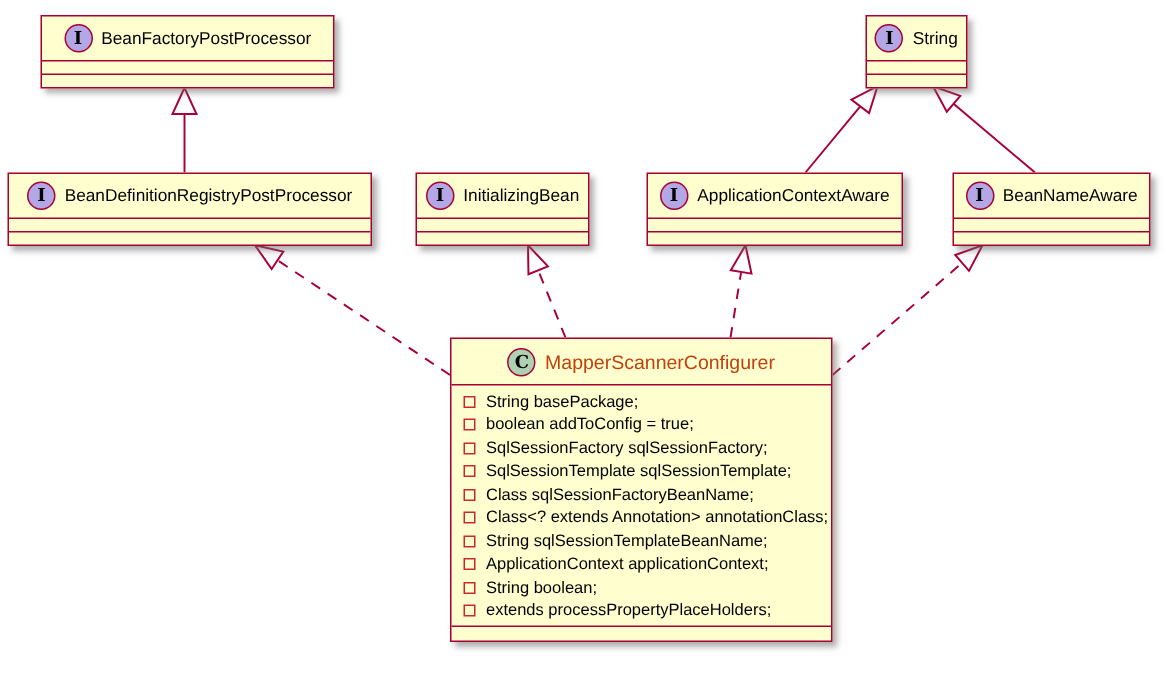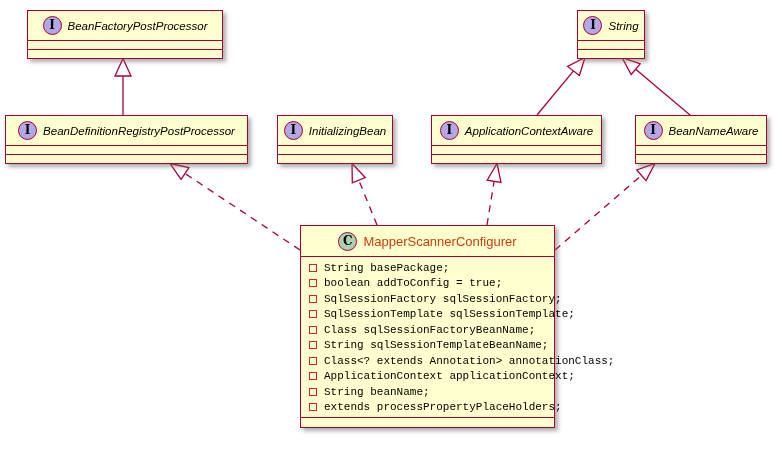--- a/index.html
+++ b/index.html
@@ -23,27 +23,27 @@
   .msc .box-header{height:30px;}
   .circle{
     display:inline-flex;align-items:center;justify-content:center;
     width:17px;height:17px;border-radius:50%;flex:0 0 17px;
     border:1px solid #A80036;
     font-family:"DejaVu Serif","Liberation Serif",serif;
     font-weight:bold;font-size:12px;color:#000;line-height:17px;
   }
   .i-circle{background:#B4A7E5;}
   .c-circle{background:#ADD1B2;}
-  .iface-name{font-style:italic;font-size:11.5px;color:#000;}
+  .iface-name{font-size:11.5px;color:#000;}
   .class-name{font-size:13px;color:#c2410c;}
   .strip{height:8px;border-top:1.5px solid #A80036;}
   .fields-area{border-top:1.5px solid #A80036;padding:3px 0 2px 0;}
   .field-row{
     display:flex;align-items:center;height:15.5px;
-    padding-left:8px;font-size:11px;color:#000;white-space:nowrap;font-family:Liberation Mono, monospace;
+    padding-left:8px;font-size:11px;color:#000;white-space:nowrap;
   }
   .fsq{
     display:inline-block;width:6px;height:6px;flex:0 0 6px;
     border:1px solid #C82930;background:transparent;margin-right:7px;
   }
   .methods-area{height:9px;border-top:1.5px solid #A80036;}
   .edge-line{stroke:#A80036;stroke-width:1.3;fill:none;}
   .edge-dashed{stroke-dasharray:7,6;}
   .tri{fill:#FEFEFE;stroke:#A80036;stroke-width:1.3;stroke-linejoin:miter;}
 </style>
@@ -151,33 +151,33 @@
       <div class="field-row">
         <span class="fsq"></span>
         <span>SqlSessionTemplate sqlSessionTemplate;</span>
       </div>
       <div class="field-row">
         <span class="fsq"></span>
         <span>Class sqlSessionFactoryBeanName;</span>
       </div>
       <div class="field-row">
         <span class="fsq"></span>
-        <span>String sqlSessionTemplateBeanName;</span>
+        <span>Class&lt;? extends Annotation&gt; annotationClass;</span>
       </div>
       <div class="field-row">
         <span class="fsq"></span>
-        <span>Class&lt;? extends Annotation&gt; annotationClass;</span>
+        <span>String sqlSessionTemplateBeanName;</span>
       </div>
       <div class="field-row">
         <span class="fsq"></span>
         <span>ApplicationContext applicationContext;</span>
       </div>
       <div class="field-row">
         <span class="fsq"></span>
-        <span>String beanName;</span>
+        <span>String boolean;</span>
       </div>
       <div class="field-row">
         <span class="fsq"></span>
         <span>extends processPropertyPlaceHolders;</span>
       </div>
     </div>
     <div class="methods-area"></div>
   </div>
 
 </div>

